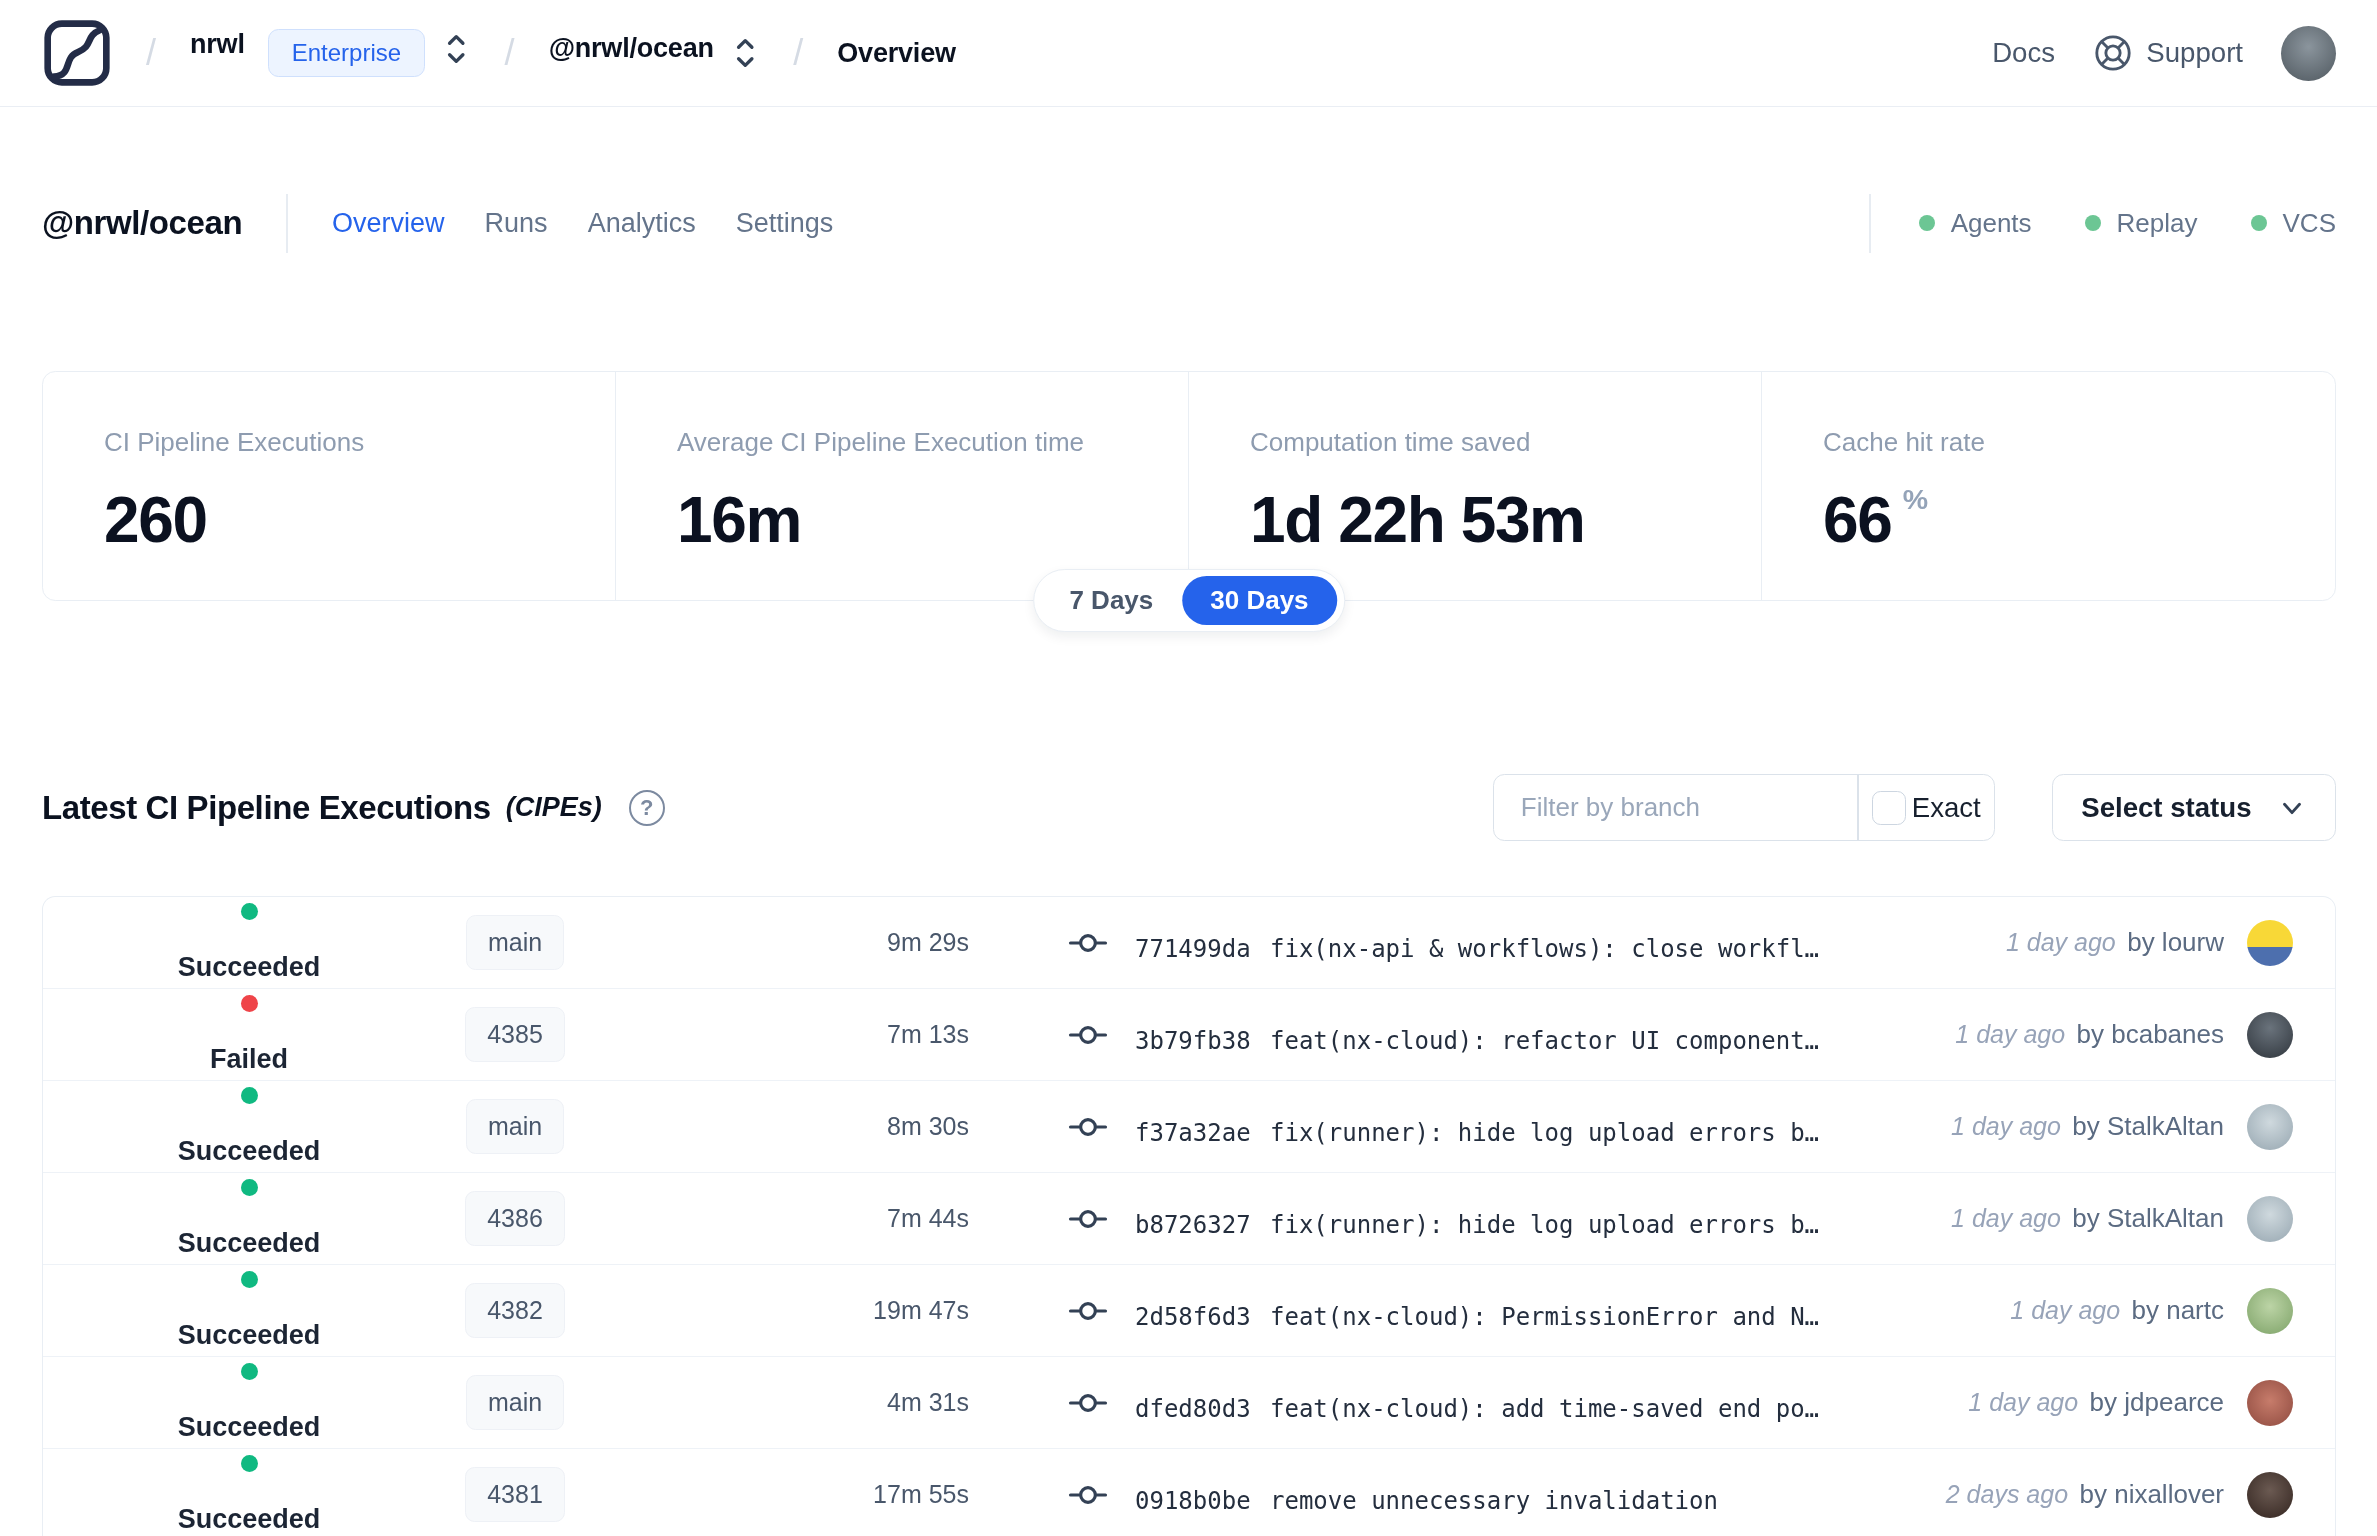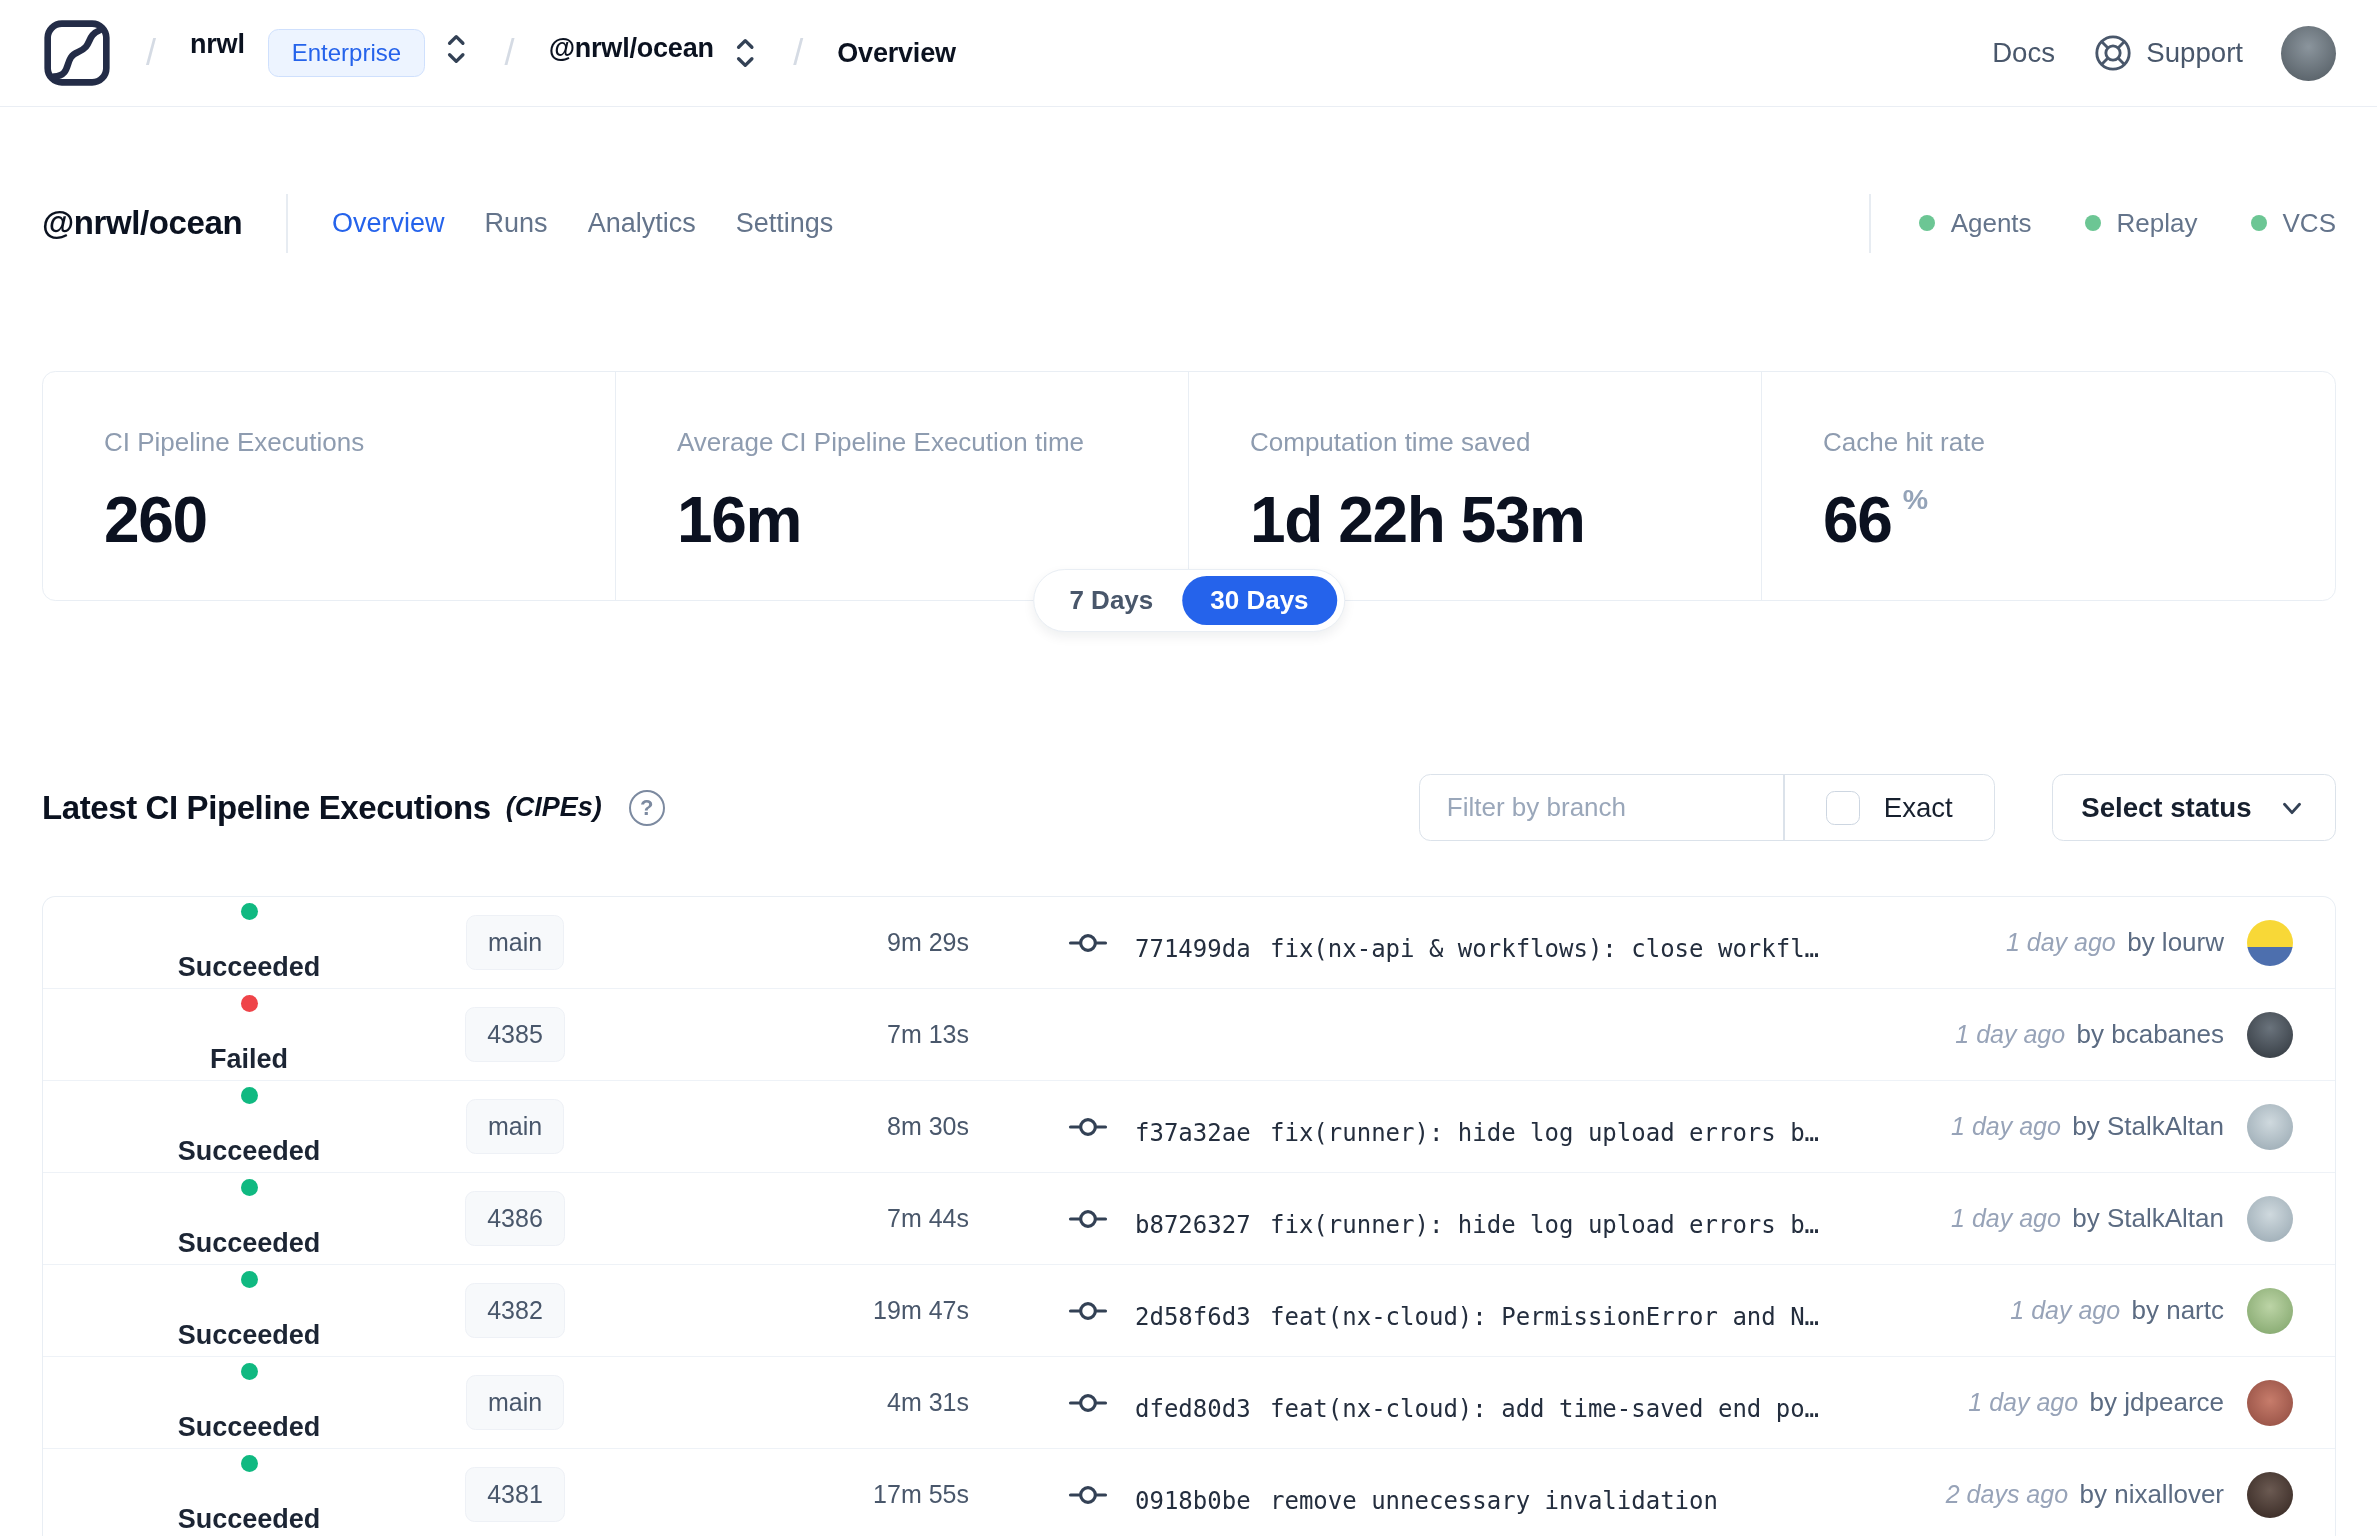--- a/index.html
+++ b/index.html
@@ -51,21 +51,21 @@
   
   .section-head { margin-top:173px; padding:0 42px; display:flex; align-items:center; }
   .sec-title { font-size:33px; font-weight:700; letter-spacing:-0.4px; margin:0; color:#0b1220; }
   .sec-suffix { font-style:italic; font-size:27px; font-weight:600; margin-left:15px; color:#0b1220; }
   .help { width:36px; height:36px; border:2.9px solid #7c8aa0; border-radius:50%; color:#7c8aa0; font-size:22px; font-weight:700; display:flex; align-items:center; justify-content:center; margin-left:27px; cursor:pointer; }
   .filters { margin-left:auto; display:flex; gap:34px; }
   .filter-group { display:flex; align-items:center; height:67px; border:1.9px solid #dbe2ea; border-radius:11.4px; background:#fff; }
   .branch-input { border:none; outline:none; width:363px; padding:0 27px; font-size:26px; color:#0f172a; font-family:inherit; background:transparent; }
   .branch-input::placeholder { color:#9aa7ba; }
   .fg-div { width:1.9px; align-self:stretch; background:#dbe2ea; }
-  .exact-seg { display:flex; align-items:center; gap:24px; padding:0 41px; }
+  .exact-seg { display:flex; align-items:center; gap:6px; padding:0 13px; }
   .checkbox { width:34px; height:34px; border:1.9px solid #cdd6e1; border-radius:8.6px; background:#fff; cursor:pointer; }
   .exact-label { font-size:27.6px; color:#17202e; font-weight:500; }
   .select-btn { display:flex; align-items:center; gap:25px; height:67px; border:1.9px solid #dbe2ea; border-radius:11.4px; padding:0 28.5px; font-size:27.6px; font-weight:600; color:#17202e; background:#fff; cursor:pointer;margin-left:23px; }
 
   
   .table { margin:55px 42px 0; border:1.9px solid #e9eef4; border-bottom:none; border-radius:13.3px 13.3px 0 0; overflow:hidden; background:#fff; }
   .row { display:flex; align-items:center; height:92px; border-bottom:1.9px solid #eef2f7; padding:0 42px; cursor:pointer; }
   .c-status { width:328px; display:flex; align-items:center; gap:32px;flex-direction:column; }
   .dot { width:17px; height:17px; border-radius:50%; flex:none; }
   .status-label { font-size:27px; font-weight:600; color:#1c2534; }
@@ -252,20 +252,29 @@
 
   <div class="row">
     <div class="c-status">
       <span class="dot" style="background: rgb(239, 68, 73);"></span>
       <span class="status-label">Failed</span>
     </div>
     <div class="c-branch">
       <span class="branch-badge">4385</span>
     </div>
     <div class="c-duration">7m 13s</div>
+    <div class="c-commit">
+      <svg width="40" height="40" viewBox="0 0 24 24" fill="none" stroke="#334155" stroke-width="1.9" stroke-linecap="round">
+        <line x1="1.5" y1="12" x2="7" y2="12"></line>
+          <circle cx="12" cy="12" r="4.4"></circle>
+          <line x1="17" y1="12" x2="22.5" y2="12"></line>
+      </svg>
+      <span>3b79fb38</span>
+      <span style="margin-left:-7.6px;">feat(nx-cloud): refactor UI component…</span>
+    </div>
     <div class="c-meta">
       <span class="time-ago">1 day ago</span>
       <span class="author">by bcabanes</span>
       <span class="row-avatar" style="background: radial-gradient(circle at 50% 35%, rgb(106, 115, 124), rgb(47, 53, 60));"></span>
     </div>
   </div>
 
   <div class="row">
     <div class="c-status">
       <span class="dot" style="background: rgb(16, 185, 129);"></span>

